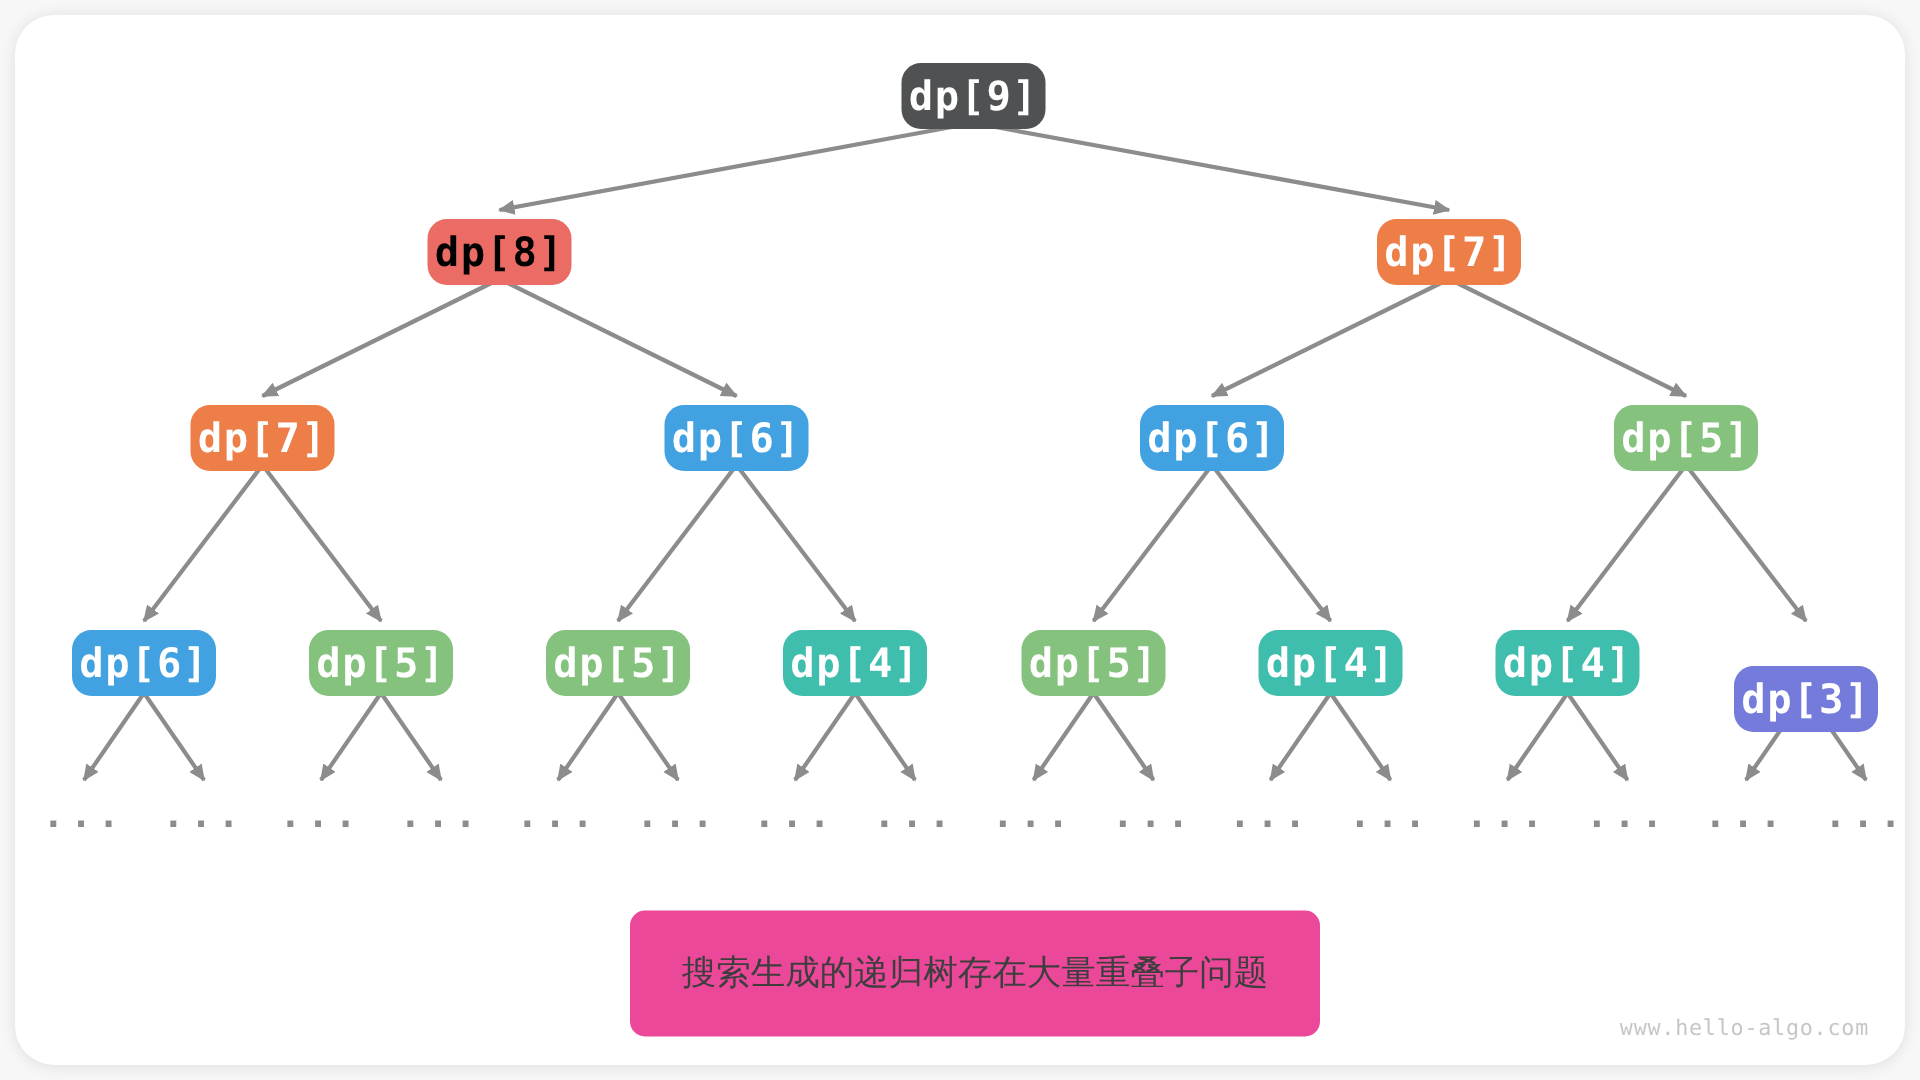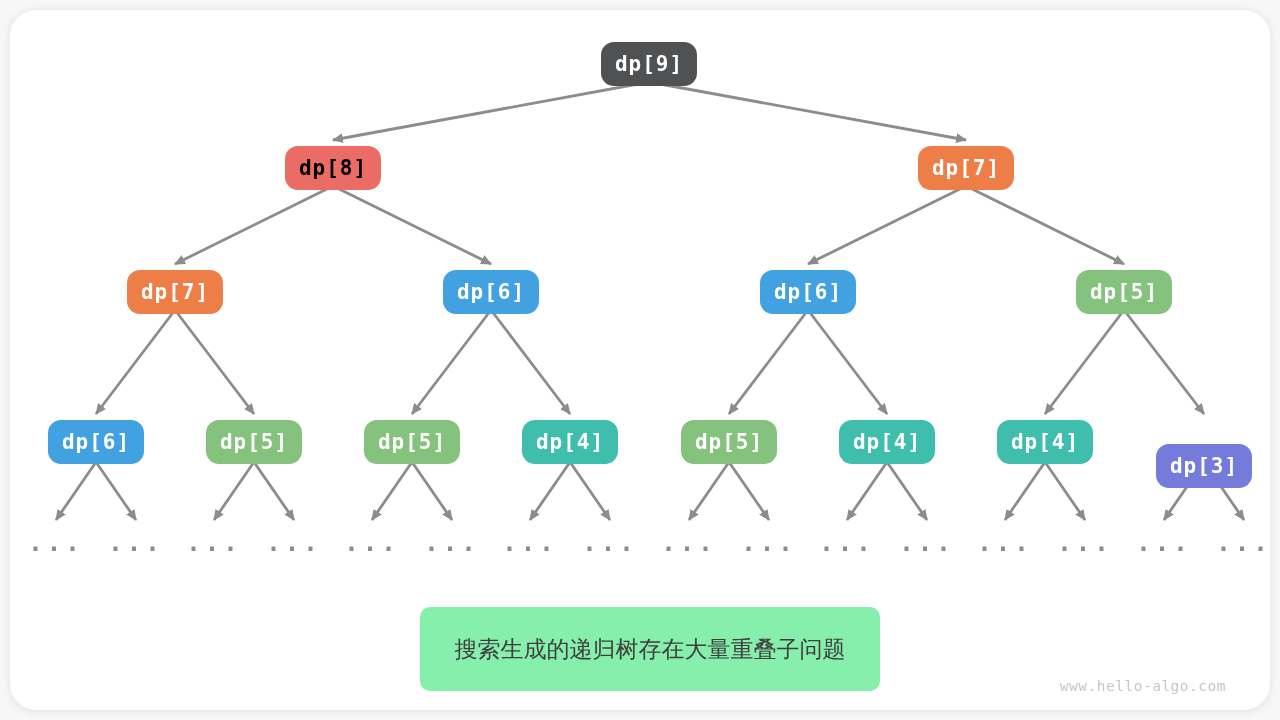--- a/index.html
+++ b/index.html
@@ -13,36 +13,36 @@
     position:absolute; left:10px; top:10px; right:10px; bottom:10px;
     background:#ffffff; border-radius:26px;
     box-shadow:0 1px 10px rgba(0,0,0,0.10);
     overflow:hidden;
   }
   #edges-layer { position:absolute; left:0; top:0; width:1280px; height:720px; }
   .node {
     position:absolute; width:96px; height:44px; margin-left:-48px; margin-top:-22px;
     border-radius:13px; display:flex; align-items:center; justify-content:center;
     color:#ffffff; font-family:"DejaVu Sans Mono","Liberation Mono",monospace;
-    font-weight:700; font-size:21px; letter-spacing:1px;text-align:center;
+    font-weight:700; font-size:27px; letter-spacing:1px;text-align:center;
   }
   .ellipsis {
     position:absolute; width:64px; height:26px; margin-left:-32px; margin-top:-16px;
     display:flex; align-items:center; justify-content:center;
     color:#8c8c8c; font-family:"DejaVu Sans Mono","Liberation Mono",monospace;
     font-weight:700; font-size:24px; letter-spacing:4px;
   }
   .caption {
     position:absolute; left:410px; top:597px; width:460px; height:84px;
-    background:#86efac; border-radius:10px;
+    background:#ec4899; border-radius:10px;
     display:flex; align-items:center; justify-content:center;
     color:#3e3e3e; font-size:23px; line-height:35px; font-weight:500;
   }
   .watermark {
-    position:absolute; right:44px; bottom:16px;
+    position:absolute; right:24px; bottom:16px;
     color:#c6c6c6; font-family:"DejaVu Sans Mono","Liberation Mono",monospace;
     font-size:14.5px; letter-spacing:0.5px;
   }
 </style>
 </head>
 <body>
 
 <div class="card">
   <svg id="edges-layer" viewBox="0 0 1280 720" xmlns="http://www.w3.org/2000/svg">
       <defs>

